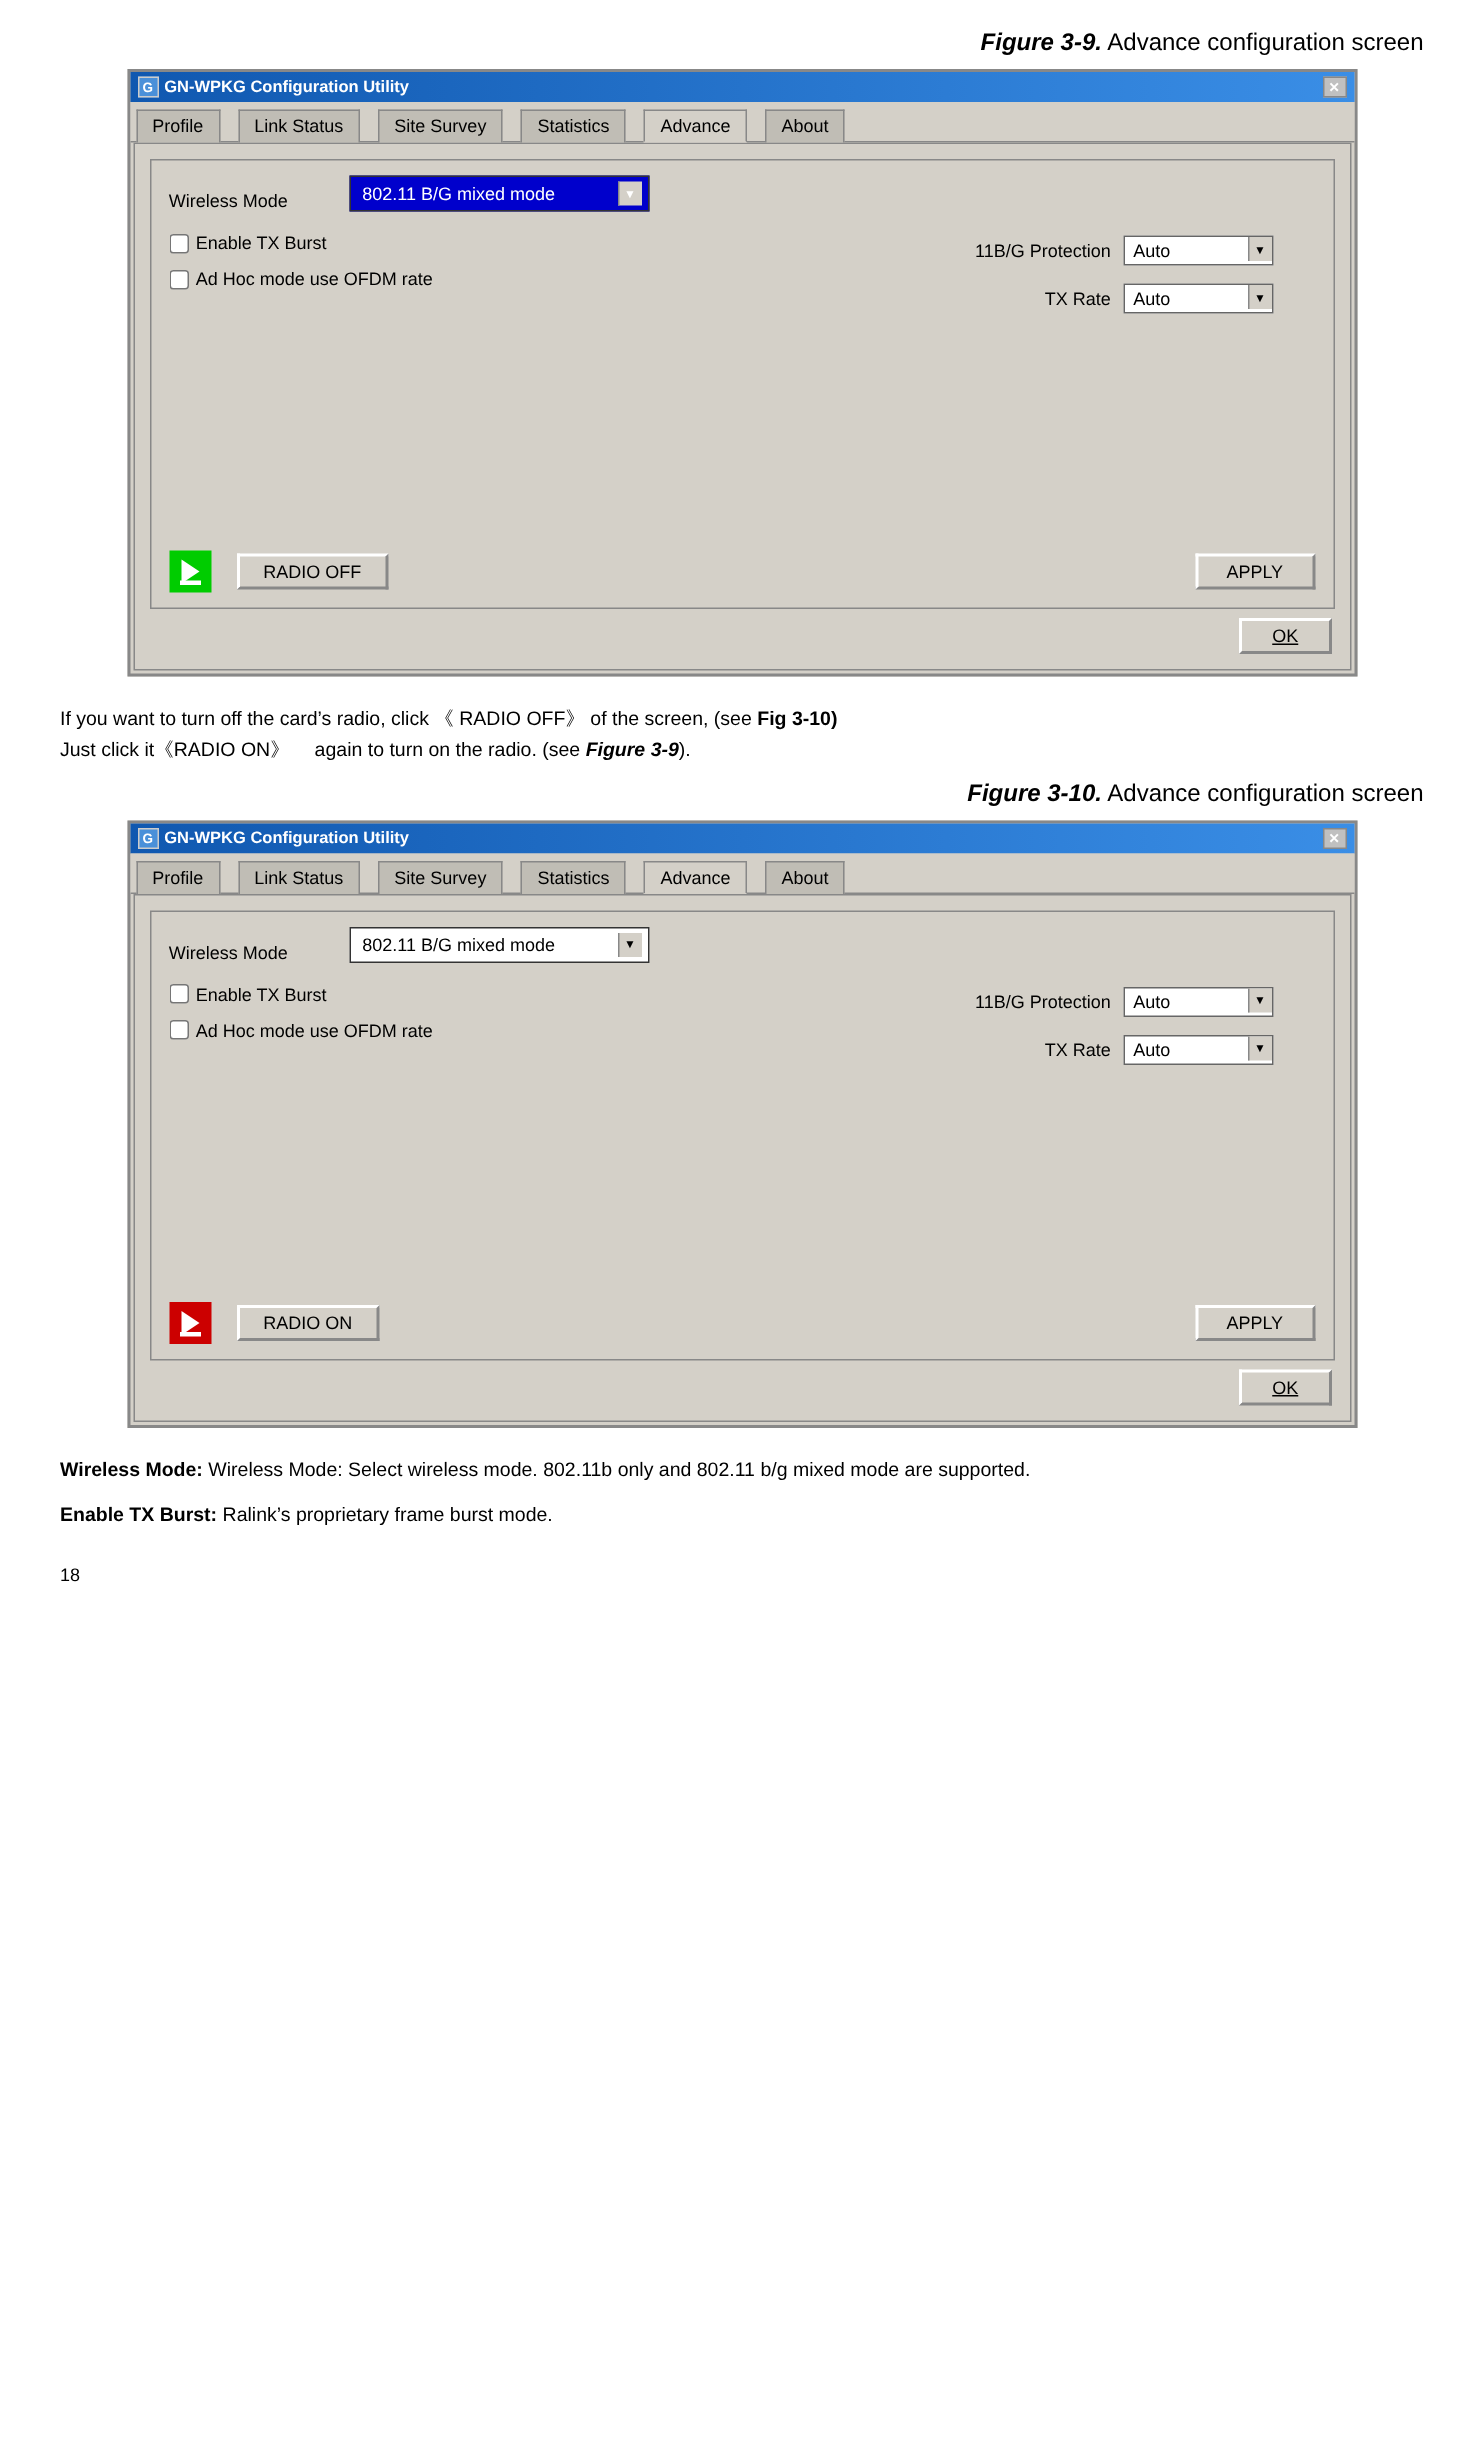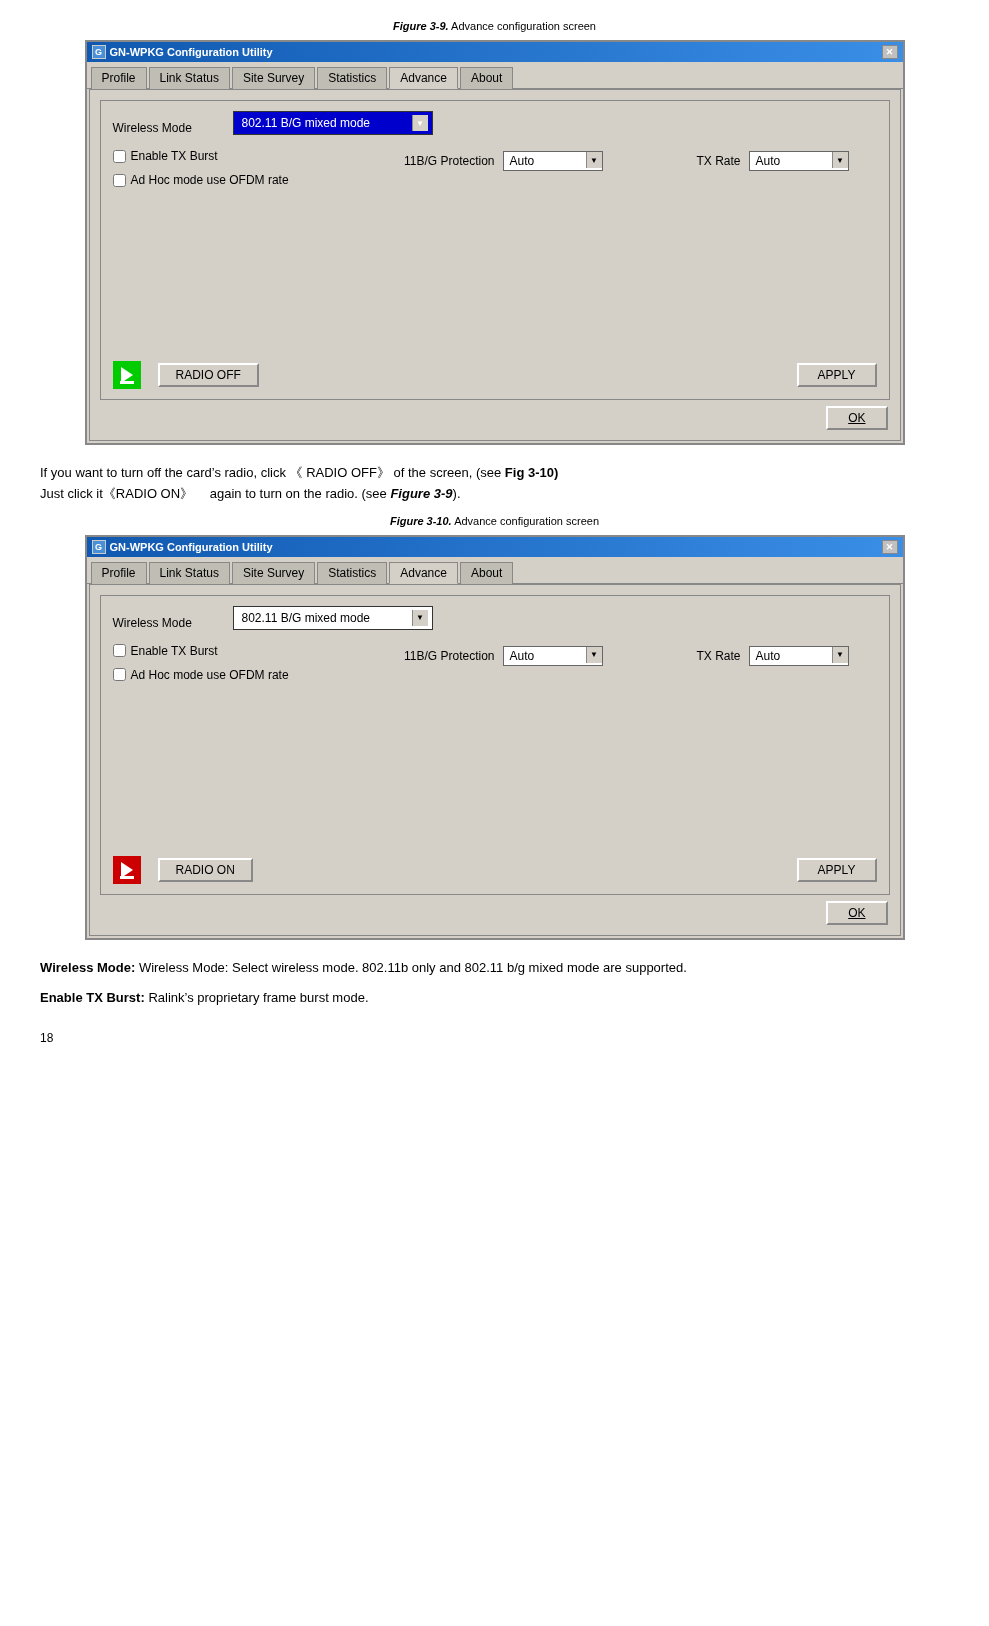--- a/index.html
+++ b/index.html
@@ -6,22 +6,22 @@
     body {
       font-family: Arial, sans-serif;
       font-size: 13px;
       background: #fff;
       color: #000;
       width: 989px;
       padding: 20px 40px;
     }
 
     .figure-title {
-      text-align: center;
-      font-size: 11px;
+      text-align: right;
+      font-size: 16px;
       margin-bottom: 8px;
     }
     .figure-title em { font-style: italic; font-weight: bold; }
 
     .window {
       border: 2px solid #888;
       background: #d4d0c8;
       width: 820px;
       margin: 0 auto 18px auto;
     }
@@ -63,21 +63,21 @@
       display: flex;
       align-items: center;
       justify-content: center;
     }
 
     .tabs {
       display: flex;
       background: #d4d0c8;
       border-bottom: 1px solid #888;
       padding: 4px 4px 0 4px;
-      gap: 2px;
+      gap: 12px;
     }
     .tab {
       padding: 3px 10px;
       border: 1px solid #888;
       border-bottom: none;
       background: #c0bdb5;
       cursor: pointer;
       font-size: 12px;
       position: relative;
       top: 1px;
@@ -156,22 +156,22 @@
     }
     .checkbox-row input[type="checkbox"] {
       margin-right: 5px;
     }
 
     .right-section {
       position: absolute;
       right: 40px;
       top: 50px;
       display: flex;
-      flex-direction: row;
-      gap: 28px;
+      flex-direction: column;
+      gap: 12px;
     }
     .right-row {
       display: flex;
       align-items: center;
       gap: 8px;
     }
     .right-label {
       font-size: 12px;
       min-width: 110px;
       text-align: right;

